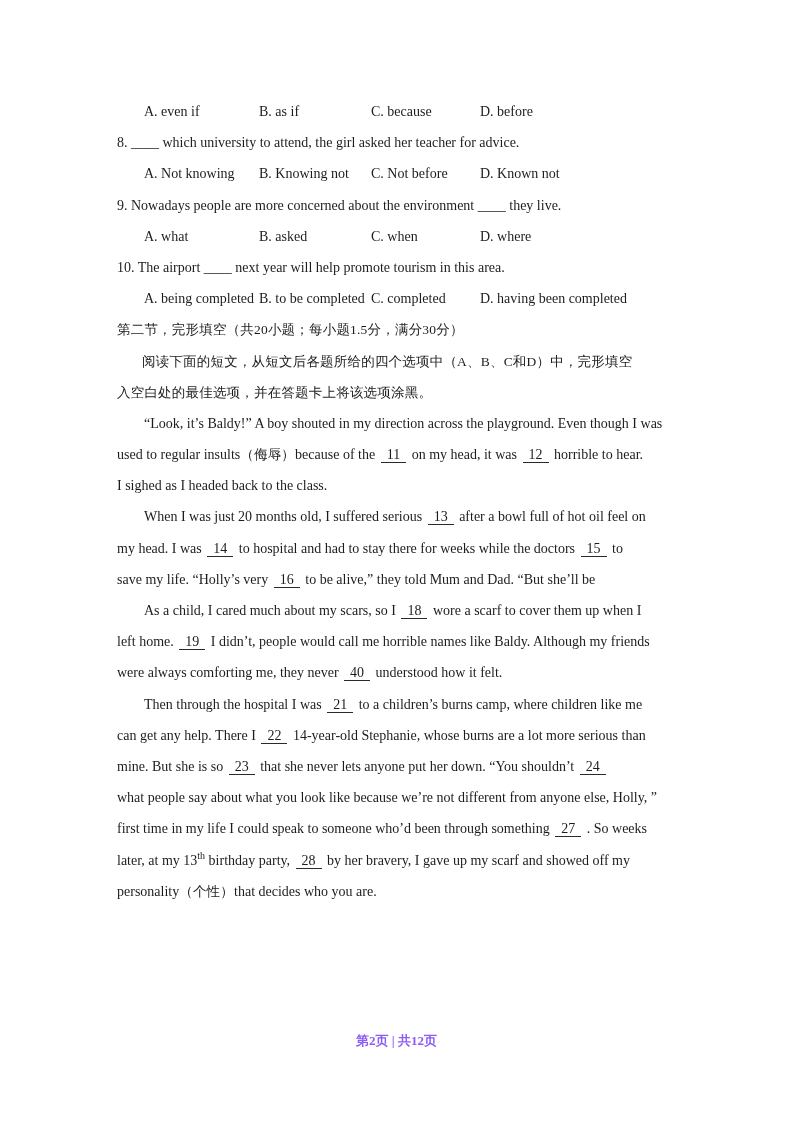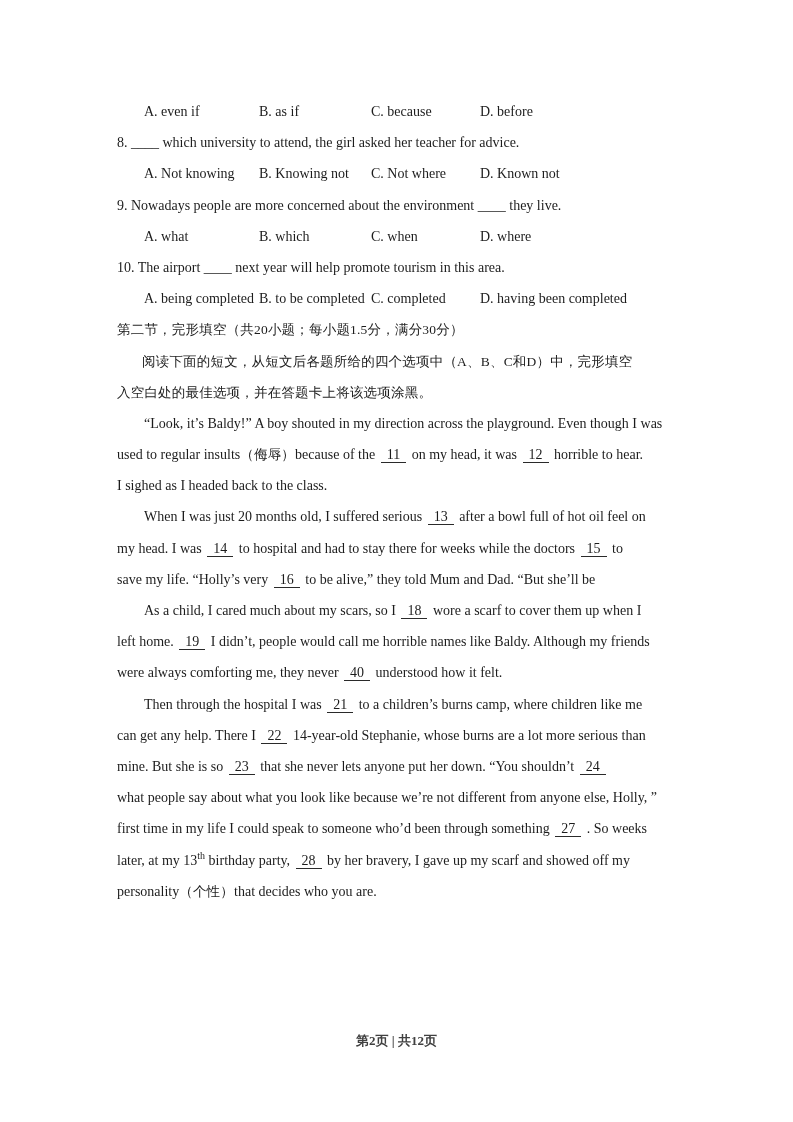--- a/index.html
+++ b/index.html
@@ -25,47 +25,47 @@
   .indent-cjk{padding-left:25px;}
   .blank{
     border-bottom:1.3px solid #2a2a2a;
     padding:0 6px;
     margin:0 2px;
   }
   sup.ord{font-size:10px;line-height:0;vertical-align:super;}
   .footer{
     position:absolute;left:0;right:0;top:1032px;
     text-align:center;
-    font-size:13px;font-weight:bold;color:#404040;
+    font-size:13px;font-weight:bold;color:#8b5cf6;
     font-family:"Liberation Serif","DejaVu Serif",serif;
   }
 </style>
 </head>
 <body>
 
 <div class="page">
   <div class="content">
     <section id="mcq">
         <div class="line opt-row">
           <span class="opt c0">A. even if</span>
           <span class="opt c1">B. as if</span>
           <span class="opt c2">C. because</span>
           <span class="opt c3">D. before</span>
         </div>
         <div class="line">8. ____ which university to attend, the girl asked her teacher for advice.</div>
         <div class="line opt-row">
           <span class="opt c0">A. Not knowing</span>
           <span class="opt c1">B. Knowing not</span>
-          <span class="opt c2">C. Not where</span>
+          <span class="opt c2">C. Not before</span>
           <span class="opt c3">D. Known not</span>
         </div>
         <div class="line">9. Nowadays people are more concerned about the environment ____ they live.</div>
         <div class="line opt-row">
           <span class="opt c0">A. what</span>
-          <span class="opt c1">B. which</span>
+          <span class="opt c1">B. asked</span>
           <span class="opt c2">C. when</span>
           <span class="opt c3">D. where</span>
         </div>
         <div class="line">10. The airport ____ next year will help promote tourism in this area.</div>
         <div class="line opt-row">
           <span class="opt c0">A. being completed</span>
           <span class="opt c1">B. to be completed</span>
           <span class="opt c2">C. completed</span>
           <span class="opt c3">D. having been completed</span>
         </div>

